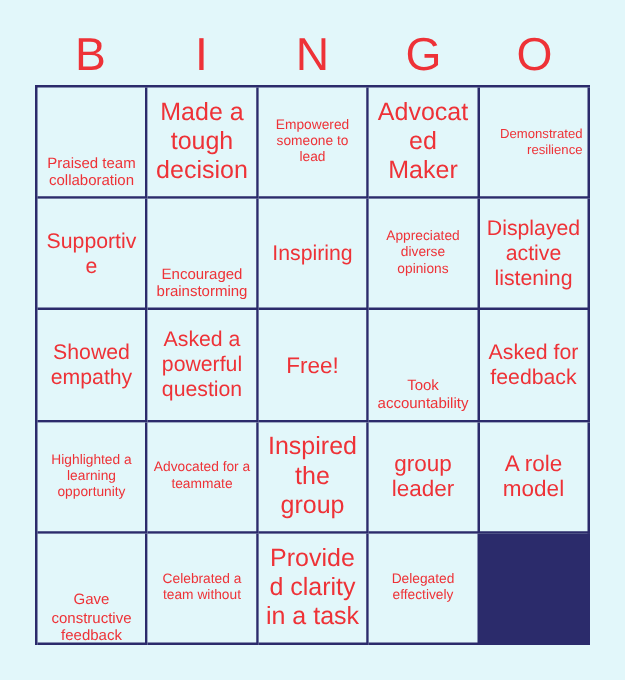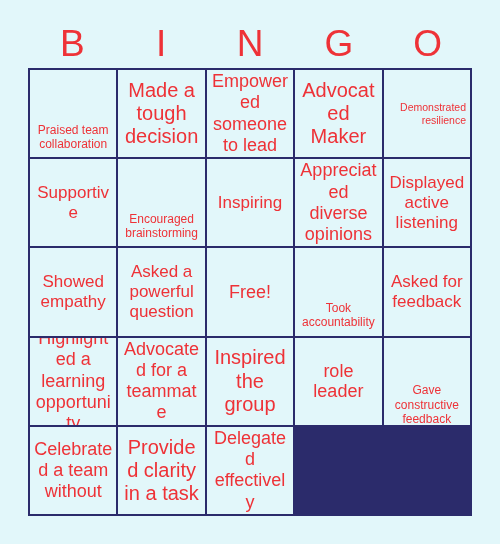--- a/index.html
+++ b/index.html
@@ -80,21 +80,21 @@
     line-height: 1.12;
     font-family: "Liberation Sans", sans-serif;
     width: 100%;
     word-wrap: break-word;
     user-select: none;
   }
 
   
   .fs-xs  { font-size: 10.5px; line-height: 1.22; text-align: right; }
   .fs-sm  { font-size: 12px;   line-height: 1.2; margin-top: 47px;  }
-  .fs-md  { font-size: 18px; line-height: 1.18; }
+  .fs-md  { font-size: 11px; line-height: 1.18; }
   .fs-lg  { font-size: 17px;   line-height: 1.18; }
   .fs-xl  { font-size: 20px;   line-height: 1.16; }
   .fs-xxl { font-size: 18px;   line-height: 1.14; }
 </style>
 </head>
 <body>
 
 <div class="card">
 
   <div class="header-row">
@@ -157,23 +157,26 @@
     <div class="cell">
         <span class="cell-text fs-md">Highlighted a learning opportunity</span>
       </div>
     <div class="cell">
         <span class="cell-text fs-md">Advocated for a teammate</span>
       </div>
     <div class="cell">
         <span class="cell-text fs-xl">Inspired the group</span>
       </div>
     <div class="cell">
-        <span class="cell-text fs-xxl">role leader</span>
+        <span class="cell-text fs-xxl">group leader</span>
       </div>
 
+    <div class="cell">
+        <span class="cell-text fs-xxl">A role model</span>
+      </div>
     <div class="cell">
         <span class="cell-text fs-sm">Gave constructive feedback</span>
       </div>
     <div class="cell">
         <span class="cell-text fs-md">Celebrated a team without</span>
       </div>
     <div class="cell">
         <span class="cell-text fs-xl">Provided clarity in a task</span>
       </div>
     <div class="cell">

